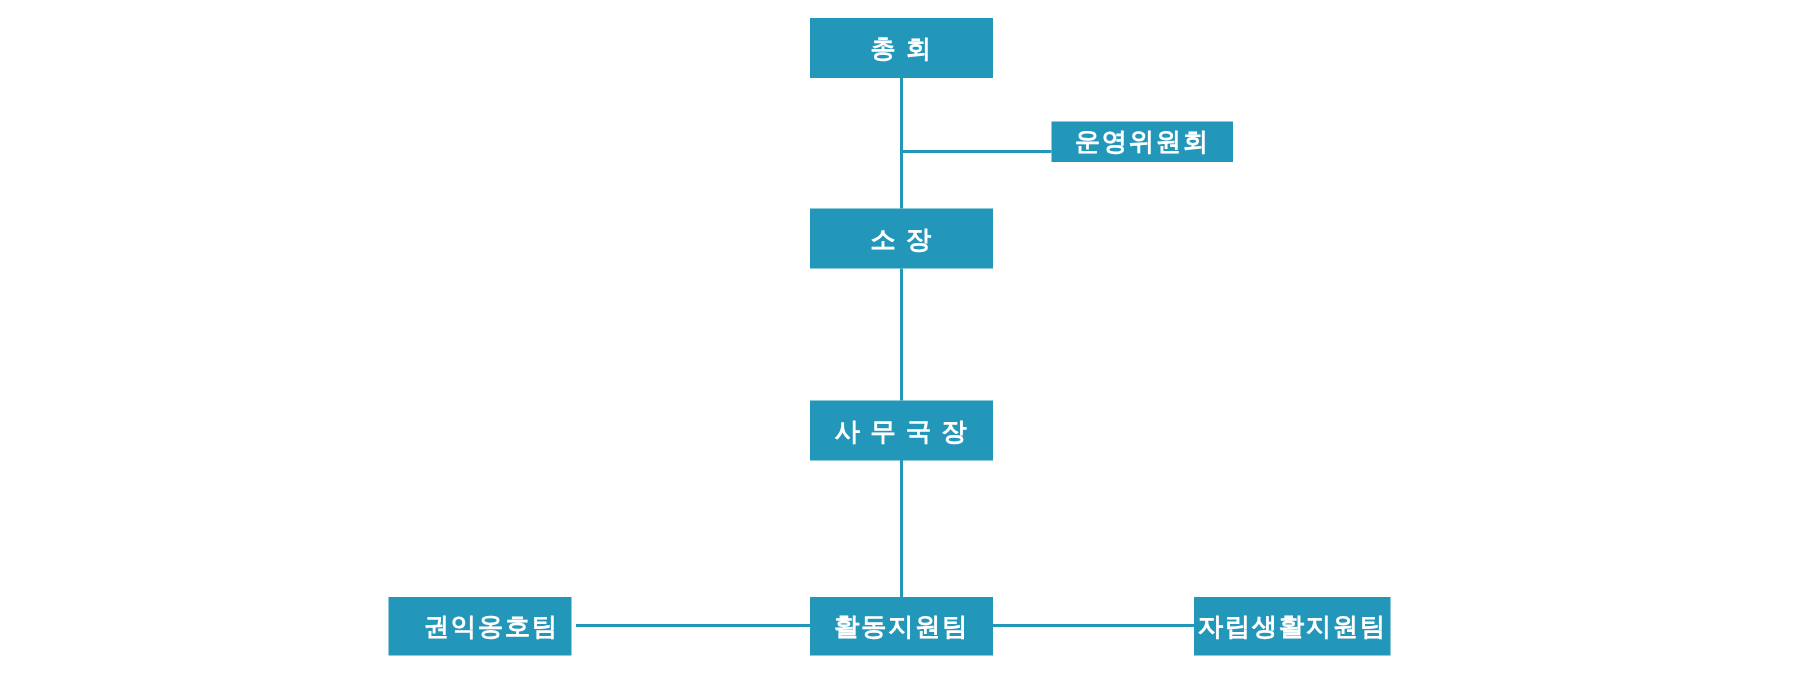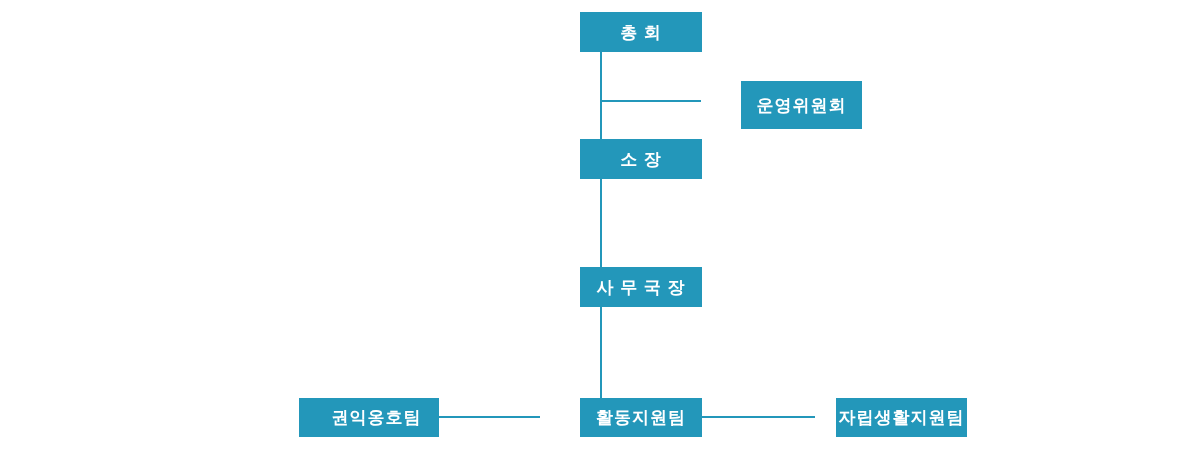--- a/index.html
+++ b/index.html
@@ -16,32 +16,31 @@
     display: flex;
     align-items: center;
     justify-content: center;
     background: var(--accent, #2397ba);
     color: #ffffff;
     font-weight: 700;
     font-size: 17px;
     letter-spacing: 1px;
     white-space: pre;
     box-sizing: border-box;
-    margin-left: 40px;
   }
   .line {
     position: absolute;
     background: var(--accent, #2397ba);
   }
   
   .box-assembly    { left: 540px; top: 12px;  width: 122px; height: 40px; }
-  .box-committee   { left: 701px; top: 81px;  width: 121px; height: 48px; }
+  .box-committee   { left: 701px; top: 81px;  width: 121px; height: 27px; }
   .box-director    { left: 540px; top: 139px; width: 122px; height: 40px; }
   .box-secretary   { left: 540px; top: 267px; width: 122px; height: 40px; }
-  .box-advocacy    { left: 259px; top: 398px; width: 140px; height: 39px; padding-left: 15px; }
+  .box-advocacy    { left: 259px; top: 398px; width: 122px; height: 39px; padding-left: 15px; }
   .box-activity    { left: 540px; top: 398px; width: 122px; height: 39px; text-align: right; }
   .box-independent { left: 796px; top: 398px; width: 131px; height: 39px; }
   
   .line-trunk-1          { left: 600px; top: 52px;  width: 2px;   height: 87px; }
   .line-committee-branch { left: 601px; top: 100px; width: 100px; height: 2px; }
   .line-trunk-2          { left: 600px; top: 179px; width: 2px;   height: 88px; }
   .line-trunk-3          { left: 600px; top: 306px; width: 2px;   height: 92px; }
   .line-bottom-left      { left: 384px; top: 416px; width: 156px; height: 2px; }
   .line-bottom-right     { left: 662px; top: 416px; width: 153px; height: 2px; }
 </style>

